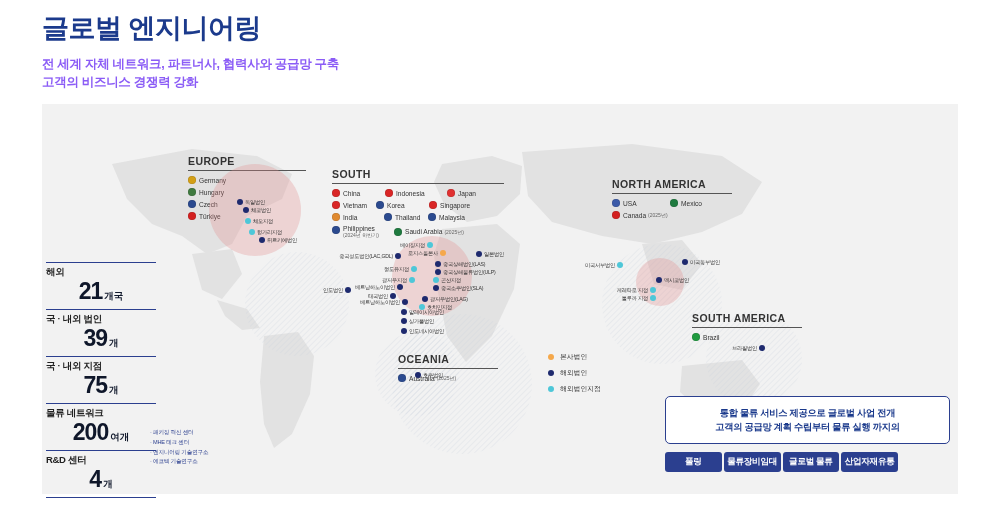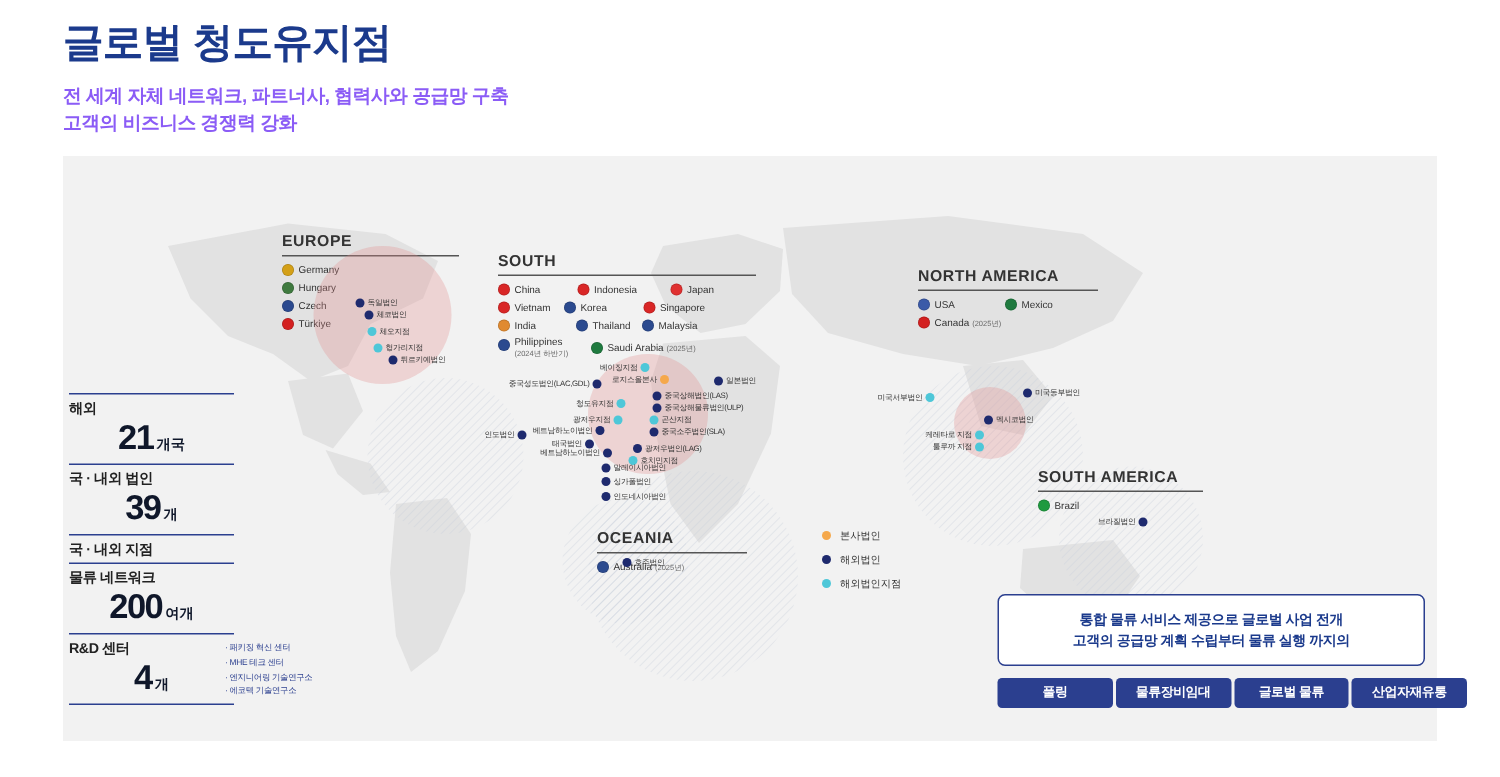--- a/index.html
+++ b/index.html
@@ -111,37 +111,37 @@
     background: #ffffff;
     display: flex; flex-direction: column;
     align-items: center; justify-content: center;
   }
   .callout-line {
     font-size: 9.3px; font-weight: bold; color: #1b3a8c;
     line-height: 1.55; letter-spacing: -0.3px;
   }
   .btn-row {
     position: absolute; left: 665px; top: 452px;
-    width: 313px; display: flex; gap: 2px;
+    width: 233px; display: flex; gap: 2px;
   }
   .btn {
     flex: 1; height: 20px; border-radius: 3px;
     background: #2b3f8f; color: #fff;
     font-size: 8.6px; font-weight: bold; letter-spacing: -0.3px;
     display: flex; align-items: center; justify-content: center;
     cursor: pointer;
   }
 </style>
 </head>
 <body>
 
 <div class="page">
 
   <div class="header">
-    <div class="title">글로벌 청도유지점</div>
+    <div class="title">글로벌 엔지니어링</div>
     <div class="subtitle">
       <div>전 세계 자체 네트워크, 파트너사, 협력사와 공급망 구축</div>
       <div>고객의 비즈니스 경쟁력 강화</div>
     </div>
   </div>
 
   <div class="panel">
     <svg class="map-bg" viewBox="0 0 916 390" preserveAspectRatio="none">
       <defs>
         <pattern id="hatch" width="4" height="4" patternUnits="userSpaceOnUse" patternTransform="rotate(45)">
@@ -184,20 +184,23 @@
       </div>
     </div>
     <div class="stat">
       <div class="stat-label">국 · 내외 법인</div>
       <div class="stat-value">
         <span class="stat-num">39</span><span class="stat-unit">개</span>
       </div>
     </div>
     <div class="stat">
       <div class="stat-label">국 · 내외 지점</div>
+      <div class="stat-value">
+        <span class="stat-num">75</span><span class="stat-unit">개</span>
+      </div>
     </div>
     <div class="stat">
       <div class="stat-label">물류 네트워크</div>
       <div class="stat-value">
         <span class="stat-num">200</span><span class="stat-unit">여개</span>
       </div>
     </div>
     <div class="stat">
       <div class="stat-label">R&amp;D 센터</div>
       <div class="stat-value">

